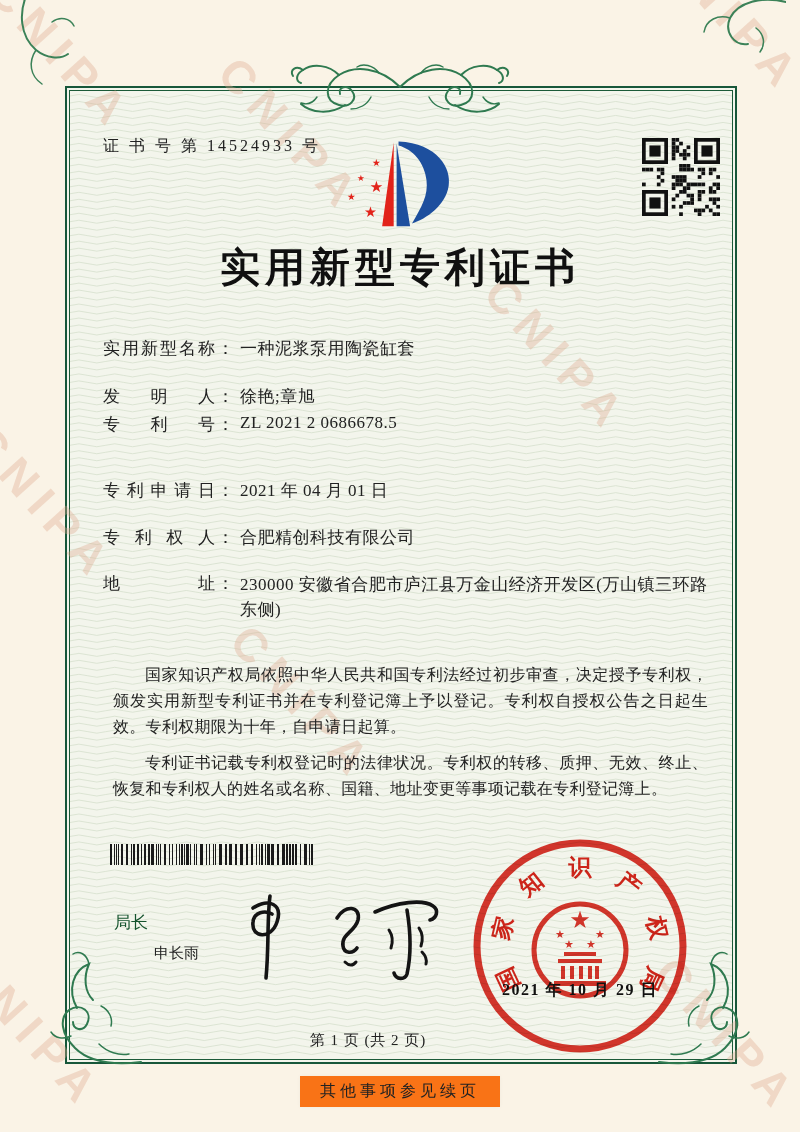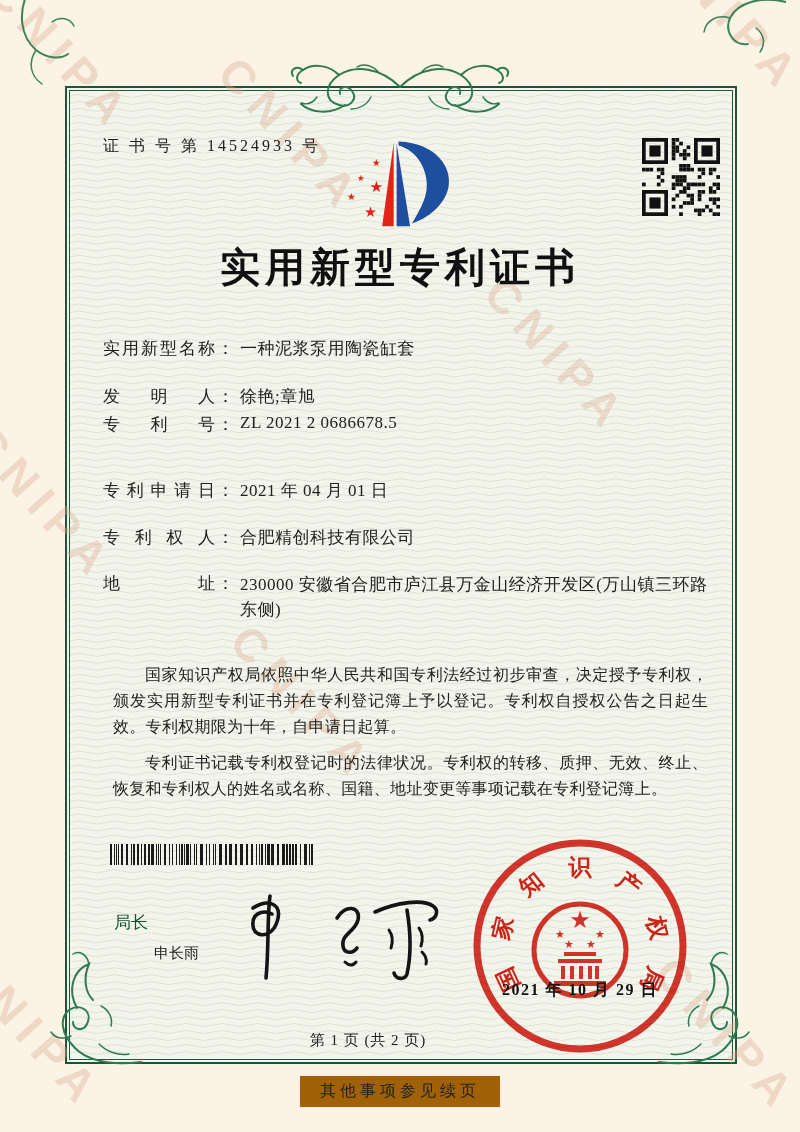--- a/index.html
+++ b/index.html
@@ -60,21 +60,21 @@
     position:absolute; font-size:23px; font-weight:700; color:#d9261c;
     font-family:"Liberation Serif","DejaVu Serif",serif;
   }
   .seal-date{
     position:absolute; left:0; right:0; top:152px; text-align:center;
     font-size:16px; color:#111; letter-spacing:1.5px; font-weight:600;
   }
   .page-num{ position:absolute; left:0; right:64px; top:1031px; text-align:center; font-size:15px; color:#222; letter-spacing:1px;}
   .footer-note{
     position:absolute; left:50%; transform:translateX(-50%); top:1076px;
-    background:#a16207; padding:5px 20px; font-size:16px; letter-spacing:4px; color:#222;
+    background:#f97316; padding:5px 20px; font-size:16px; letter-spacing:4px; color:#222;
     box-shadow:0 0 4px rgba(0,0,0,0.04);
   }
   .orn{ position:absolute; pointer-events:none; }
 </style>
 </head>
 <body>
 
 <div class="page">
 
   <div class="frame">

